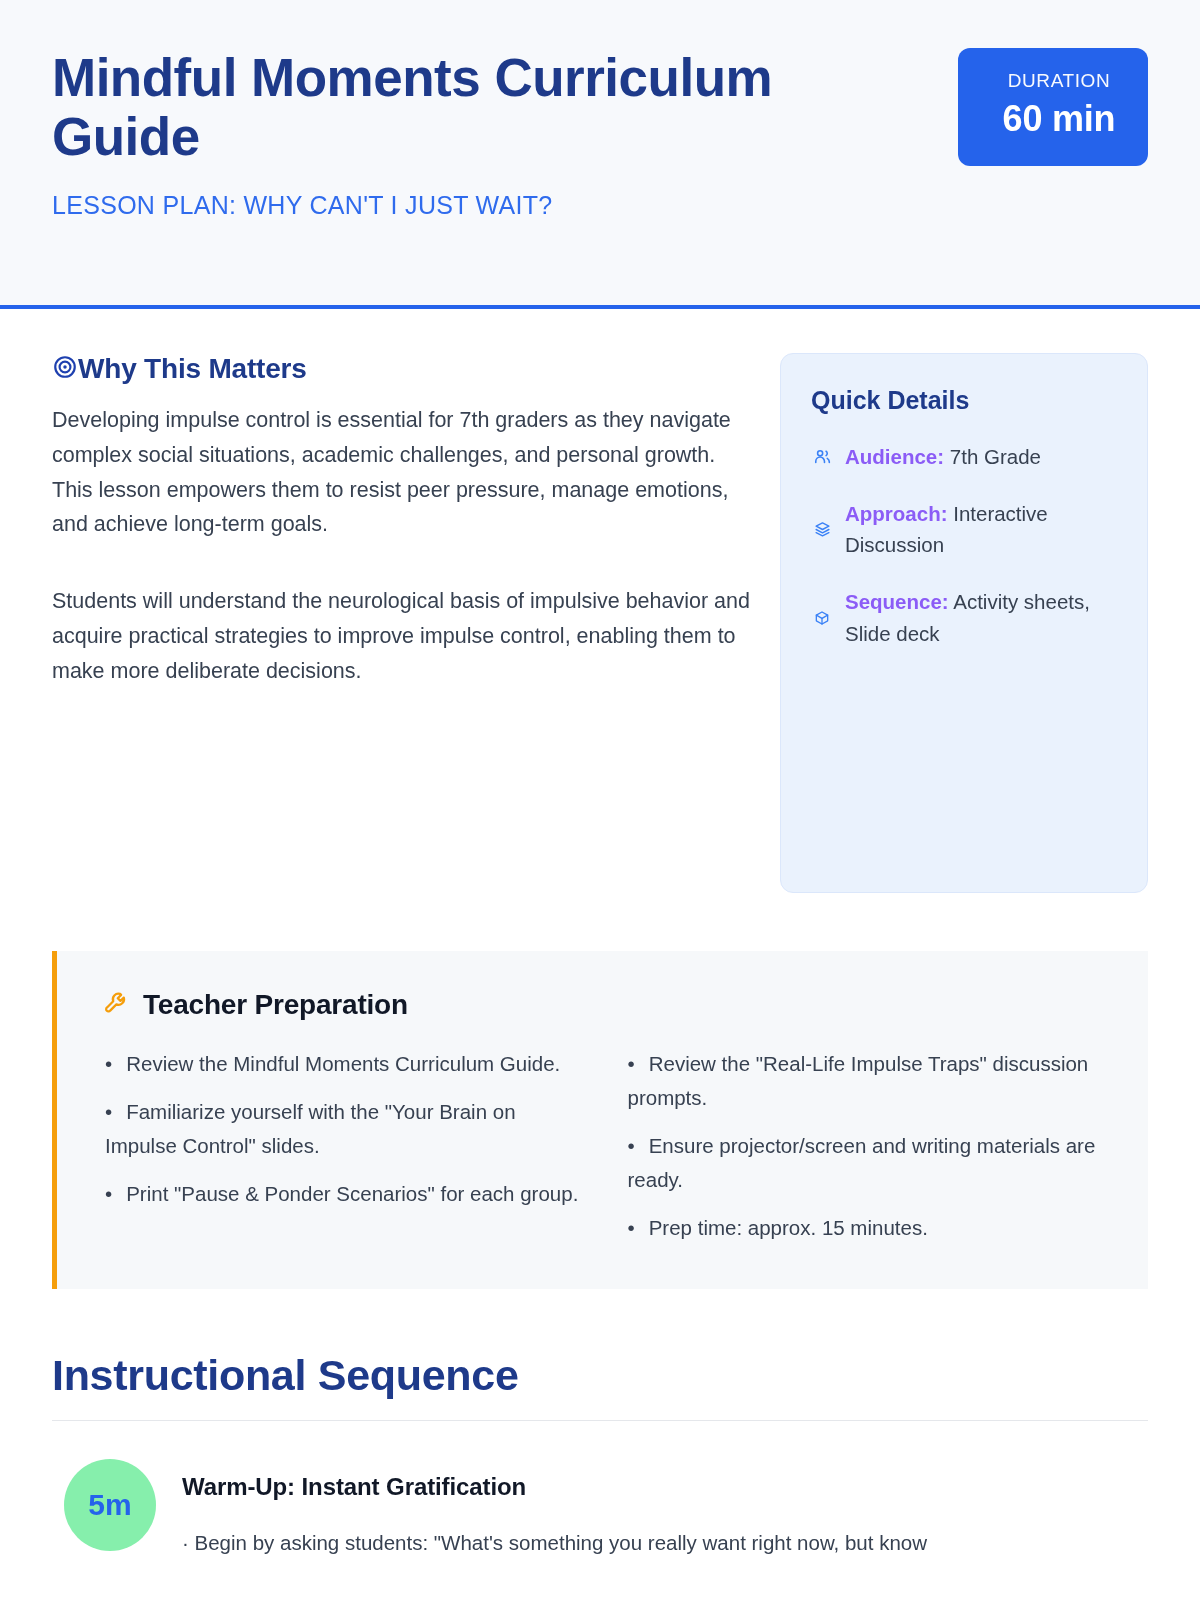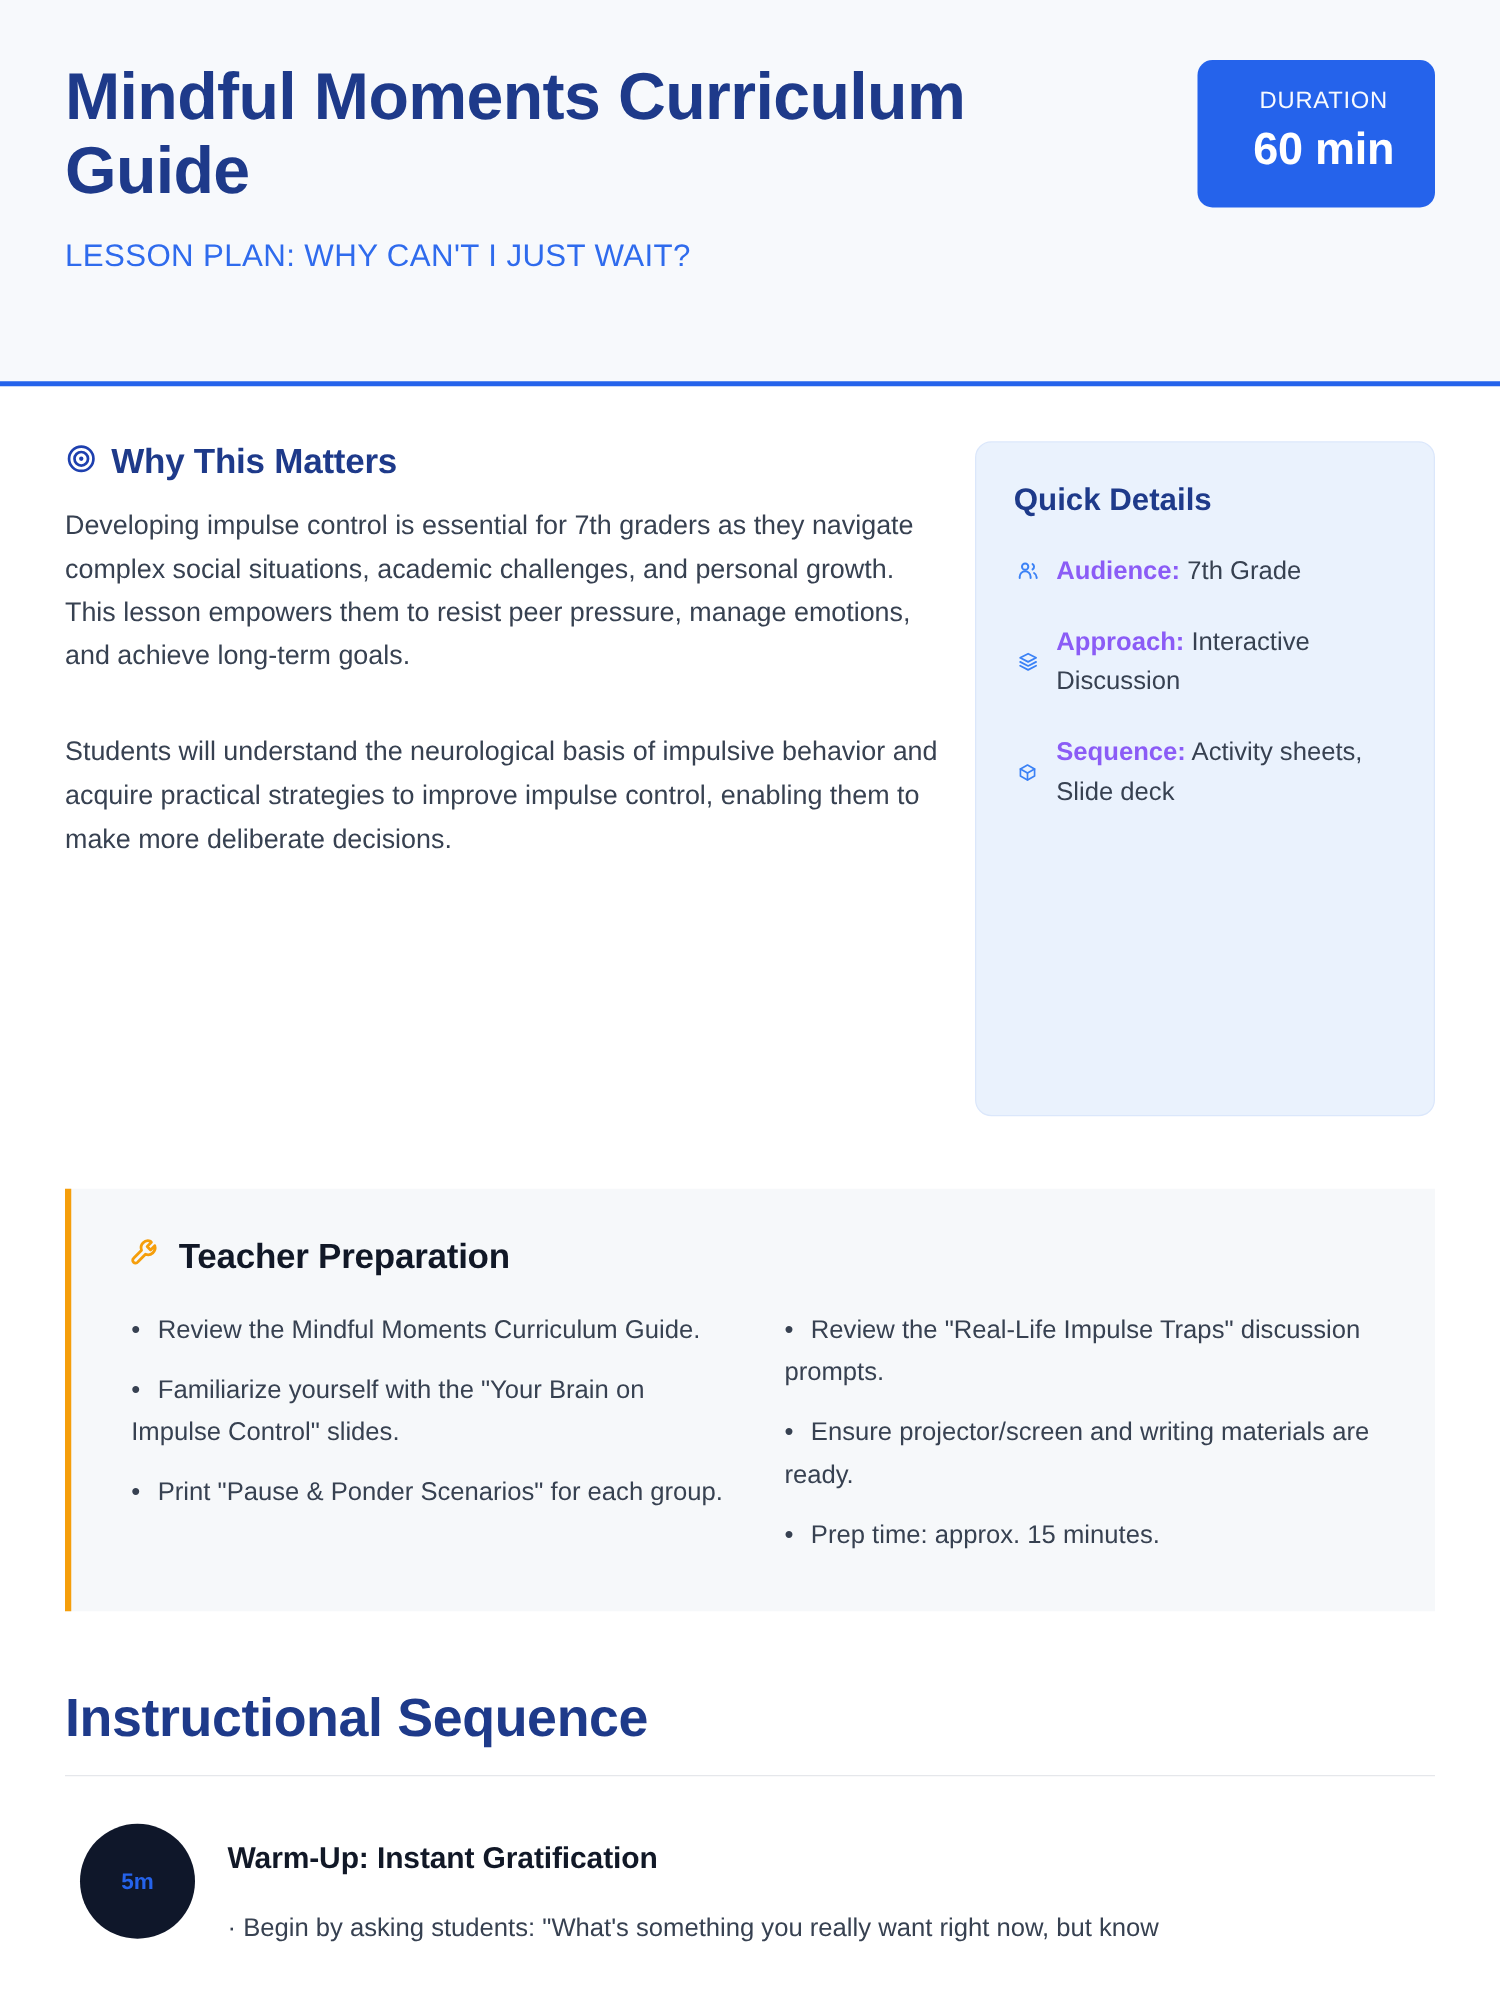--- a/index.html
+++ b/index.html
@@ -71,21 +71,20 @@
     display: flex;
     gap: 28px;
     align-items: flex-start;
   }
   .main-col { width: 700px; flex-shrink: 0; }
   .side-col { flex: 1; }
 
   .section-head {
     display: flex;
     align-items: center;
-    gap: 11px;
     margin-bottom: 18px;
   }
   .section-head .ico { display: block; flex-shrink: 0; }
   .section-title {
     font-size: 28px;
     font-weight: 700;
     color: #1e3a8a;
     letter-spacing: -0.2px;
   }
   .body-text {
@@ -171,23 +170,23 @@
   .seq-row {
     display: flex;
     gap: 26px;
     margin-top: 38px;
     align-items: flex-start;
   }
   .time-pill {
     width: 92px;
     height: 92px;
     border-radius: 50%;
-    background: #0f172a;
+    background: #86efac;
     color: #2563eb;
-    font-size: 18px;
+    font-size: 30px;
     font-weight: 700;
     display: flex;
     align-items: center;
     justify-content: center;
     flex-shrink: 0;
     margin-left: 12px;
   }
   .seq-body { flex: 1; padding-top: 14px; }
   .seq-name {
     font-size: 24px;

